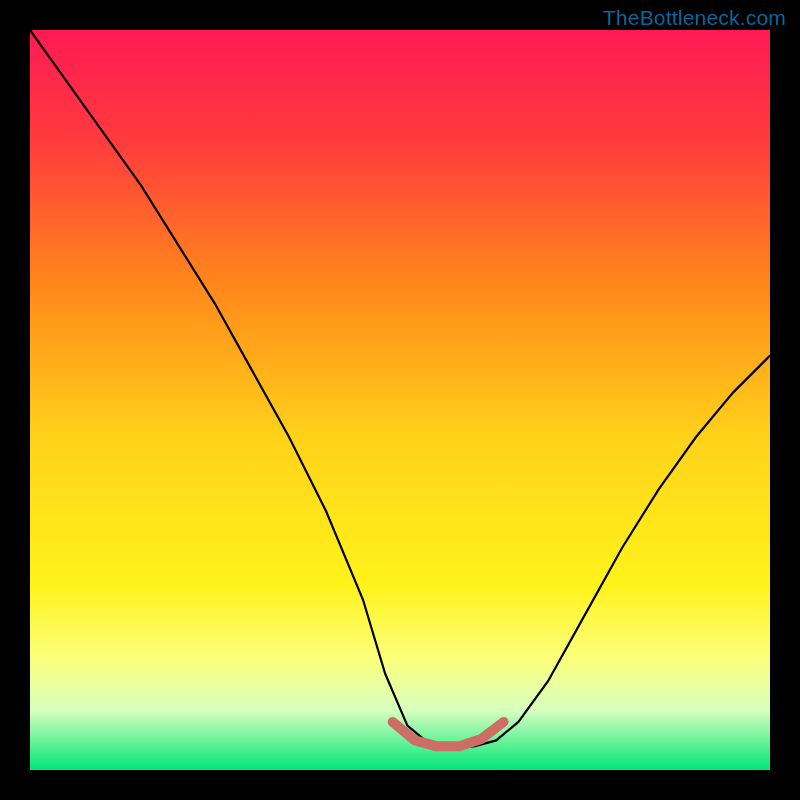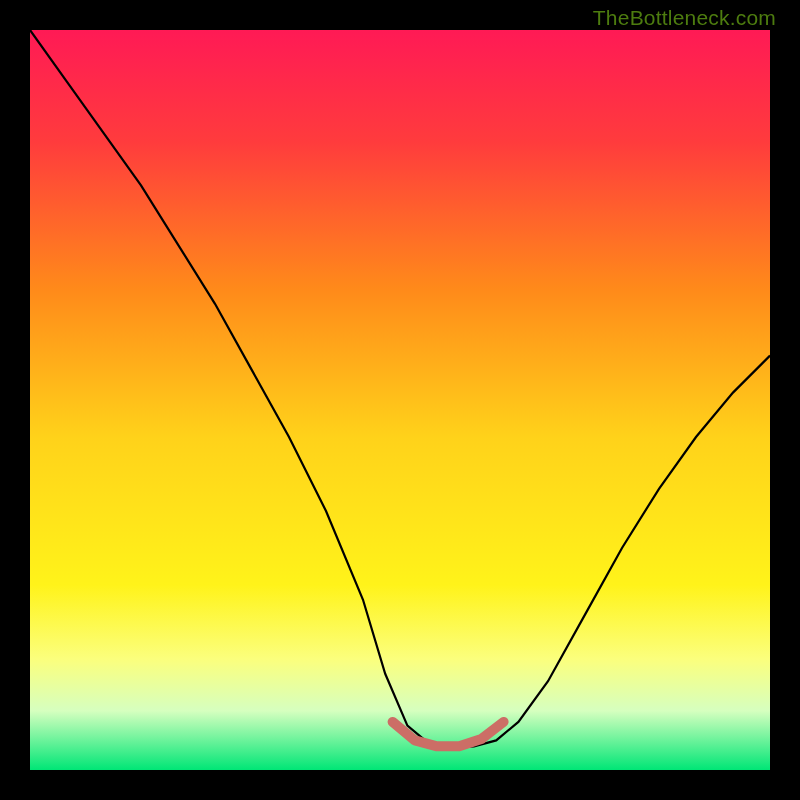--- a/index.html
+++ b/index.html
@@ -25,22 +25,22 @@
     height: 740px;
   }
   .plot svg {
     display: block;
     width: 740px;
     height: 740px;
   }
   .watermark {
     position: absolute;
     top: 6px;
-    right: 24px;
-    color: #4d7c0f;
+    right: 14px;
+    color: #0369a1;
     font-size: 21px;
     font-weight: 500;
     letter-spacing: 0.2px;
   }
 </style>
 </head>
 <body>
 
 <div class="frame">
   <div class="watermark">TheBottleneck.com</div>

